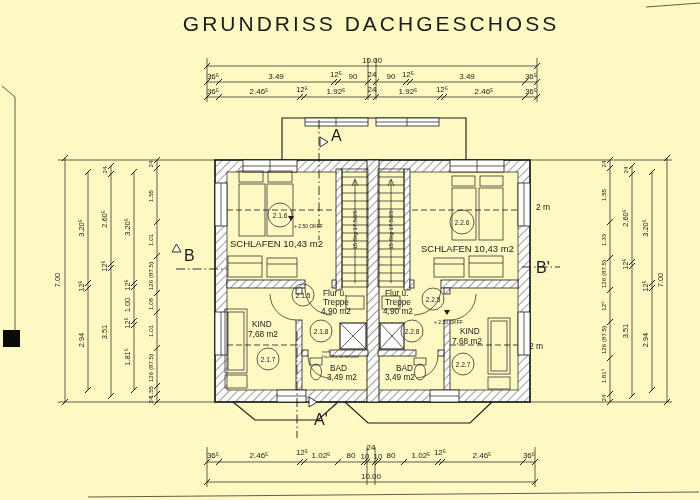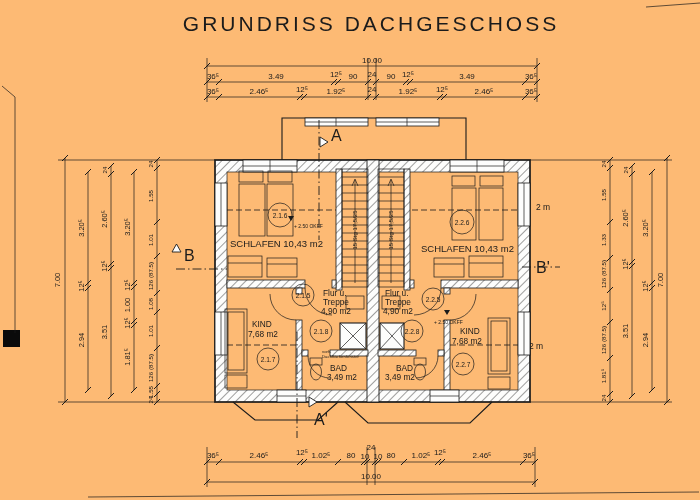--- a/index.html
+++ b/index.html
@@ -1,16 +1,16 @@
 <!DOCTYPE html>
 <html><head>
 <meta charset="utf-8">
 <style>
   html,body{margin:0;padding:0;background:#ffffff;}
-  #page{position:relative;width:700px;height:500px;background:#fdba74;overflow:hidden;
+  #page{position:relative;width:700px;height:500px;background:#fef9c3;overflow:hidden;
         font-family:"Liberation Sans",sans-serif;}
   svg{display:block;}
   text{fill:#1b1b1b;font-family:"Liberation Sans",sans-serif;}
   .title{font-size:21px;letter-spacing:3px;}
   .dim{font-size:8px;text-anchor:middle;}
   .dimv{font-size:7.5px;text-anchor:middle;}
   .dimvs{font-size:6.2px;text-anchor:middle;}
   .room{font-size:9.5px;}
   .room2{font-size:8.3px;}
   .num{font-size:6.6px;text-anchor:middle;}

